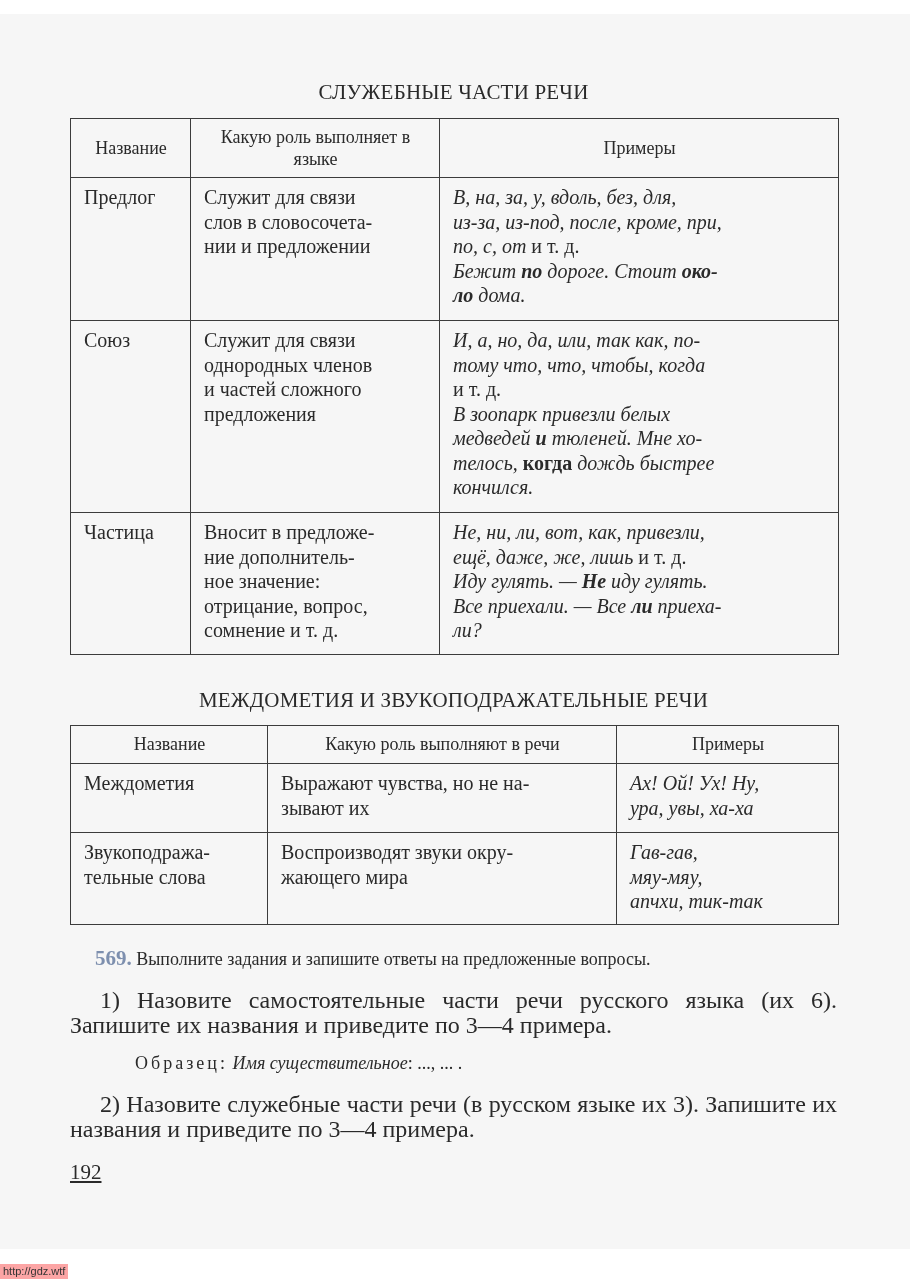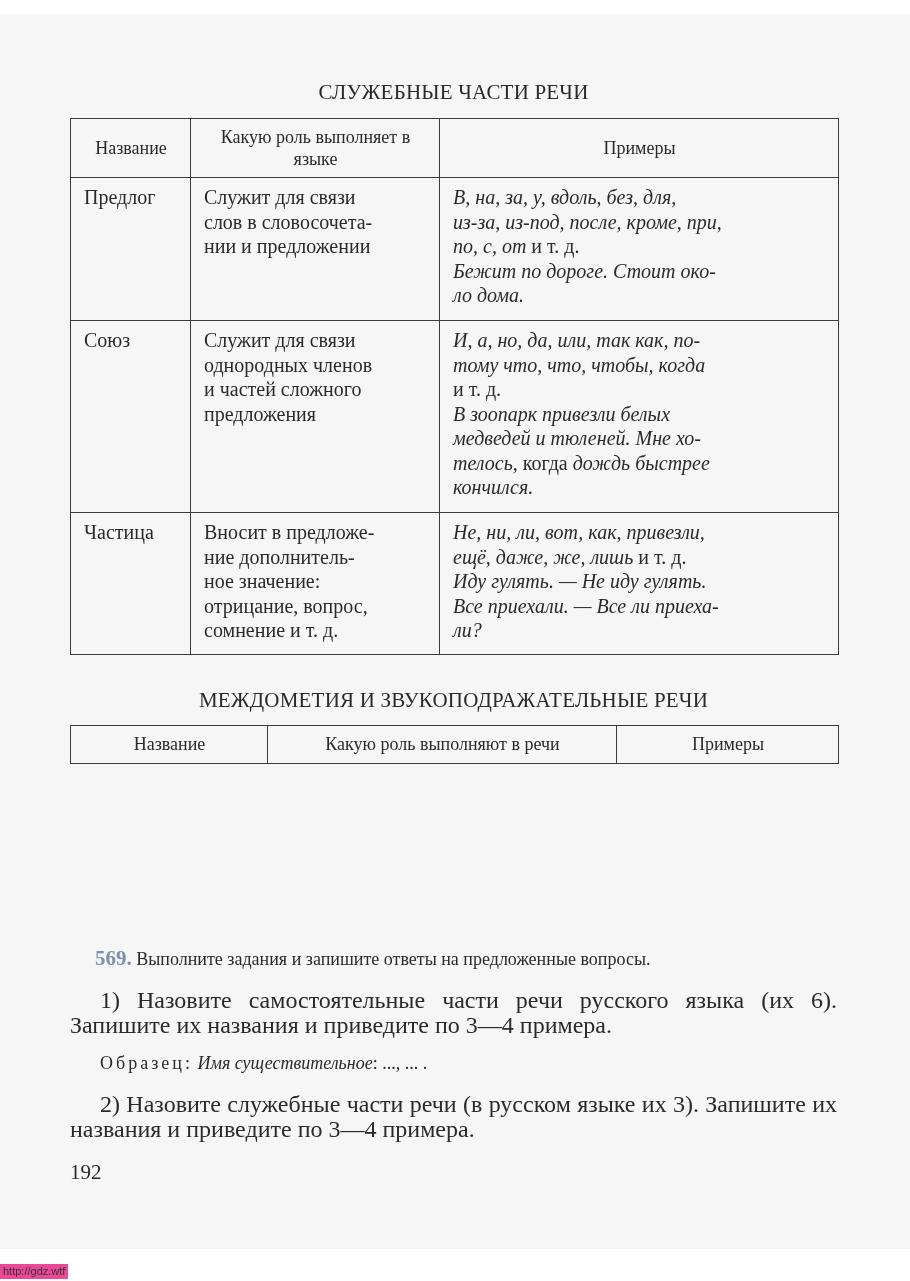--- a/index.html
+++ b/index.html
@@ -26,44 +26,44 @@
   td, th {
     border: 1.5px solid #3c3c3c;
     vertical-align: top;
     font-size: 20px; line-height: 24.5px;
     padding: 7px 12px 6px 13px;
     font-weight: normal;
     color: #2a2a2a;
   }
   th { vertical-align: middle; text-align: center; font-size: 18px; line-height: 22px; }
   .ex { font-style: italic; }
-  .ex b { font-weight: normal; }
+  .ex b { font-weight: bold; }
   .ex .up { font-style: normal; }
   .line { display: block; }
   #t1 { top: 118px; }
   #t1 th { height: 46px; padding-top: 6px; padding-bottom: 6px; }
   #t2 { top: 725px; }
   #t2 th { height: 26px; padding-top: 5px; padding-bottom: 6px; }
   #t2 td { padding-top: 7px; padding-bottom: 8px; }
   .para {
     position: absolute; left: 70px; width: 767px;
     font-family: "Liberation Serif", "DejaVu Serif", serif;
     font-size: 24px; line-height: 25px; color: #2a2a2a;
   }
   .num { color: #7d8fae; font-weight: bold; font-size: 21px; }
-  .spaced { letter-spacing: 3px; }
+  .spaced { letter-spacing: 3px; margin-left: 35px; }
   .just { text-align: justify; text-align-last: left; }
   .pagenum {
     position: absolute; left: 70px; top: 1160px;
     font-family: "Liberation Serif", "DejaVu Serif", serif;
-    font-size: 21px; color: #2a2a2a;
+    font-size: 21px; color: #2a2a2a; text-decoration: underline;
   }
   .watermark {
     position: absolute; left: 0; top: 1264px;
-    background: #ec4899; color: #333; padding: 0 3px;
+    background: #fca5a5; color: #333; padding: 0 3px;
     font-family: "Liberation Sans", "DejaVu Sans", sans-serif;
     font-size: 11px; line-height: 15px;
   }
 </style>
 </head>
 <body>
 
 <div class="page"></div>
 
 <div class="title" style="top:80px">СЛУЖЕБНЫЕ ЧАСТИ РЕЧИ</div>
@@ -143,20 +143,48 @@
       <col style="width:197px">
       <col style="width:349px">
       <col style="width:222px">
     </colgroup>
   <tbody>
       <tr>
     <th>Название</th>
     <th>Какую роль выполняют в речи</th>
     <th>Примеры</th>
   </tr>
+  <tr style="height:69px">
+    <td>
+      <span class="line">Междометия</span>
+    </td>
+    <td>
+      <span class="line">Выражают чувства, но не на-</span>
+      <span class="line">зывают их</span>
+    </td>
+    <td class="ex">
+      <span class="line">Ах! Ой! Ух! Ну,</span>
+      <span class="line">ура, увы, ха-ха</span>
+    </td>
+  </tr>
+  <tr style="height:92px">
+    <td>
+      <span class="line">Звукоподража-</span>
+      <span class="line">тельные слова</span>
+    </td>
+    <td>
+      <span class="line">Воспроизводят звуки окру-</span>
+      <span class="line">жающего мира</span>
+    </td>
+    <td class="ex">
+      <span class="line">Гав-гав,</span>
+      <span class="line">мяу-мяу,</span>
+      <span class="line">апчхи, тик-так</span>
+    </td>
+  </tr>
 </tbody>
   </table>
 
 <div class="para" style="top:946px; font-size:18px; text-indent:25px">
   <span class="num">569.</span><span> Выполните задания и запишите ответы на предложенные вопросы.</span>
 </div>
 
 <div class="para just" style="top:988px; text-indent:30px">1) Назовите самостоятельные части речи русского языка (их 6). Запишите их названия и приведите по 3—4 примера.</div>
 
 <div class="para" style="top:1051px; text-indent:30px; font-size:18px">

